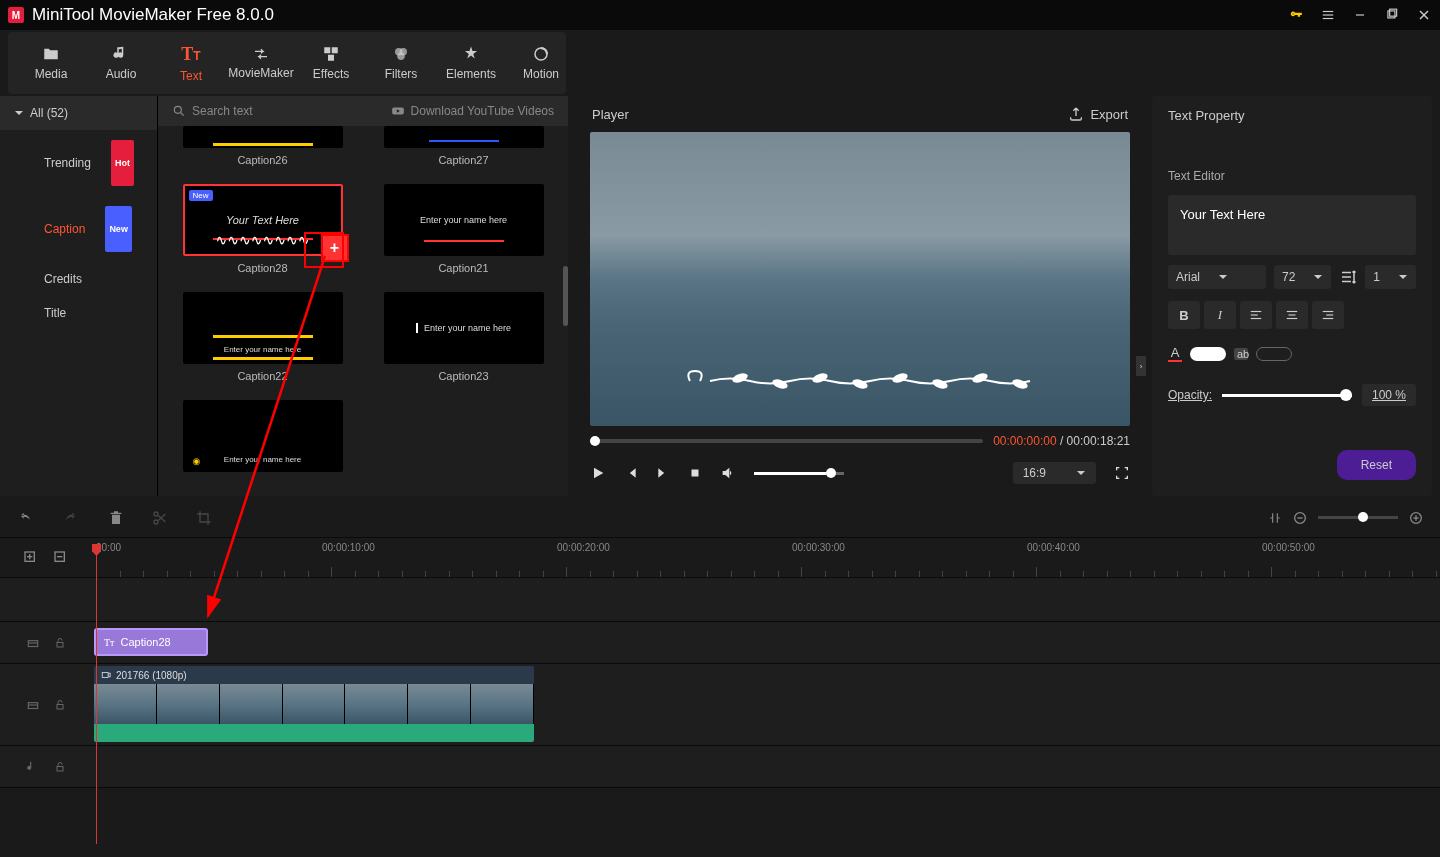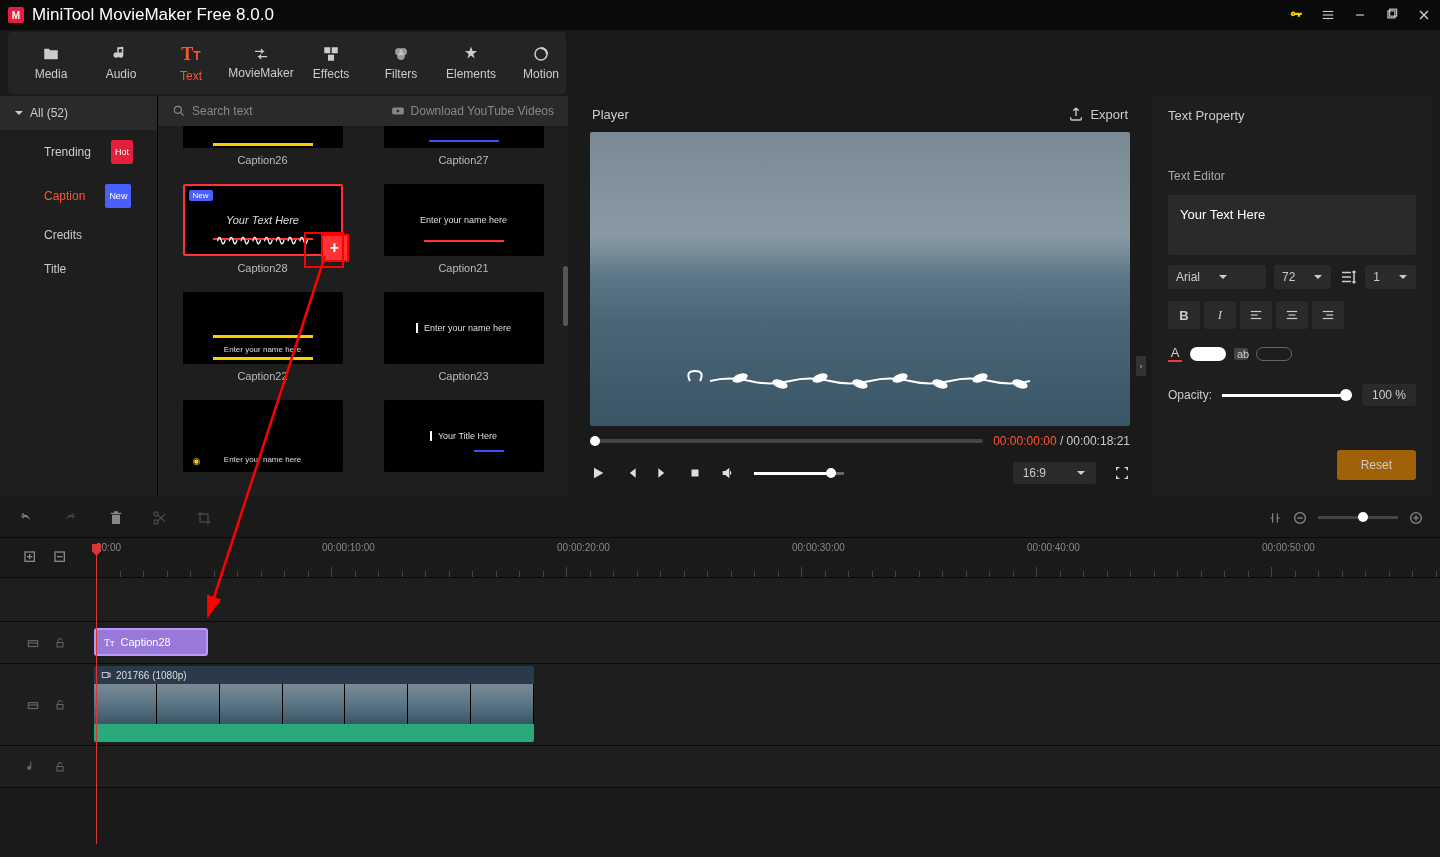--- a/index.html
+++ b/index.html
@@ -22,21 +22,21 @@
 .tab-label { font-size: 12px; }
 
 
 .main-area { display: flex; height: 400px; margin-top: 2px; }
 
 
 .left-panel { width: 158px; background: #1e1e1e; border-right: 1px solid #000; }
 .sidebar-header { display: flex; align-items: center; padding: 10px 14px; background: #2a2a2a; font-size: 12px; gap: 6px; }
 .sidebar-item { padding: 10px 20px 10px 44px; font-size: 12px; cursor: pointer; display: flex; align-items: center; gap: 20px; }
 .sidebar-item.active { color: #ff5533; }
-.badge { font-size: 9px; padding: 7px 4px; border-radius: 2px; font-weight: normal; }
+.badge { font-size: 9px; padding: 18px 4px; border-radius: 2px; font-weight: bold; }
 .badge-hot { background: #e41e3c; color: #fff; }
 .badge-new { background: #4a5fff; color: #fff; }
 
 
 .asset-panel { width: 410px; background: #1e1e1e; display: flex; flex-direction: column; }
 .asset-toolbar { display: flex; align-items: center; padding: 8px 14px; gap: 10px; font-size: 12px; color: #888; justify-content: space-between; background: #2a2a2a; }
 .search-left { display: flex; align-items: center; gap: 6px; text-align: center; }
 .asset-grid { flex: 1; overflow-y: auto; padding: 0 14px 14px 14px; display: grid; grid-template-columns: 1fr 1fr; gap: 8px 20px; position: relative; }
 .asset-item { display: flex; flex-direction: column; align-items: center; gap: 6px; }
 .asset-thumb { width: 160px; height: 72px; background: #000; border-radius: 2px; position: relative; display: flex; align-items: center; justify-content: center; font-size: 9px; color: #ddd; }
@@ -73,26 +73,26 @@
 .prop-section-title { padding: 8px 16px; font-size: 12px; color: #aaa; margin-top: 26px; }
 .text-input-area { margin: 4px 16px; background: #2a2a2a; border-radius: 3px; padding: 12px; font-size: 13px; color: #fff; height: 60px; }
 .prop-row { display: flex; align-items: center; gap: 8px; padding: 6px 16px; }
 .prop-select { background: #2a2a2a; padding: 5px 8px; font-size: 12px; border-radius: 3px; display: flex; align-items: center; gap: 18px; }
 .fmt-btns { display: flex; gap: 4px; padding: 6px 16px; }
 .fmt-btn { width: 32px; height: 28px; background: #2a2a2a; display: flex; align-items: center; justify-content: center; font-size: 13px; border-radius: 3px; cursor: pointer; }
 .color-row { display: flex; align-items: center; gap: 8px; padding: 10px 16px; }
 .color-swatch { width: 36px; height: 14px; background: #fff; border-radius: 7px; }
 .char-icon { width: 14px; text-align: center; font-size: 13px; }
 .char-a { border-bottom: 2px solid #ff3333; }
-.opacity-row { display: flex; align-items: center; gap: 10px; padding: 12px 16px; font-size: 12px; }
+.opacity-row { display: flex; align-items: center; gap: 10px; padding: 12px 16px; font-size: 12px; text-decoration: underline; }
 .opacity-slider { flex: 1; height: 3px; background: #fff; position: relative; }
 .opacity-knob { position: absolute; right: 0; top: -5px; width: 12px; height: 12px; background: #fff; border-radius: 50%; }
 .opacity-val { background: #2a2a2a; padding: 4px 10px; border-radius: 3px; }
 .reset-row { padding: 16px; margin-top: auto; display: flex; justify-content: flex-end; }
-.reset-btn { background: #a16207; padding: 8px 24px; font-size: 12px; border-radius: 3px; cursor: pointer; }
+.reset-btn { background: #4c1d95; padding: 8px 24px; font-size: 12px; border-radius: 10px; cursor: pointer; }
 
 
 .timeline-area { height: 355px; background: #1a1a1a; margin-top: 2px; }
 .tl-toolbar { height: 40px; display: flex; align-items: center; padding: 0 16px; gap: 28px; border-bottom: 1px solid #0a0a0a; }
 .tl-tool { cursor: pointer; color: #888; font-size: 14px; }
 .tl-zoom { margin-left: auto; display: flex; align-items: center; gap: 10px; }
 .zoom-slider { width: 80px; height: 3px; background: #444; position: relative; }
 .zoom-knob { position: absolute; left: 50%; top: -4px; width: 10px; height: 10px; background: #fff; border-radius: 50%; }
 .tl-ruler-row { display: flex; height: 40px; border-bottom: 1px solid #0a0a0a; }
 .tl-left-tools { width: 92px; display: flex; align-items: center; justify-content: center; gap: 14px; }
@@ -315,26 +315,20 @@
       <div class="asset-item">
         <div class="asset-thumb">
             <span style="border-left:2px solid #fff;padding-left:6px">Enter your name here</span>
           </div>
         <div class="asset-label">Caption23</div>
       </div>
       <div class="asset-item">
         <div class="asset-thumb">
             <span style="position:absolute;bottom:8px;font-size:8px">Enter your name here</span>
             <span style="position:absolute;left:10px;bottom:6px;color:#ffcc00">◉</span>
-          </div>
-      </div>
-      <div class="asset-item">
-        <div class="asset-thumb">
-            <span style="border-left:2px solid #fff;padding-left:6px">Your Title Here</span>
-            <div class="underline-blue" style="bottom:20px;left:90px;width:30px"></div>
           </div>
       </div>
       <div class="scroll-indicator"></div>
     </div>
   </div>
 
   <div class="player-panel" style="position:relative">
     <div class="player-header">
       <span>Player</span>
       <div class="export-btn">

